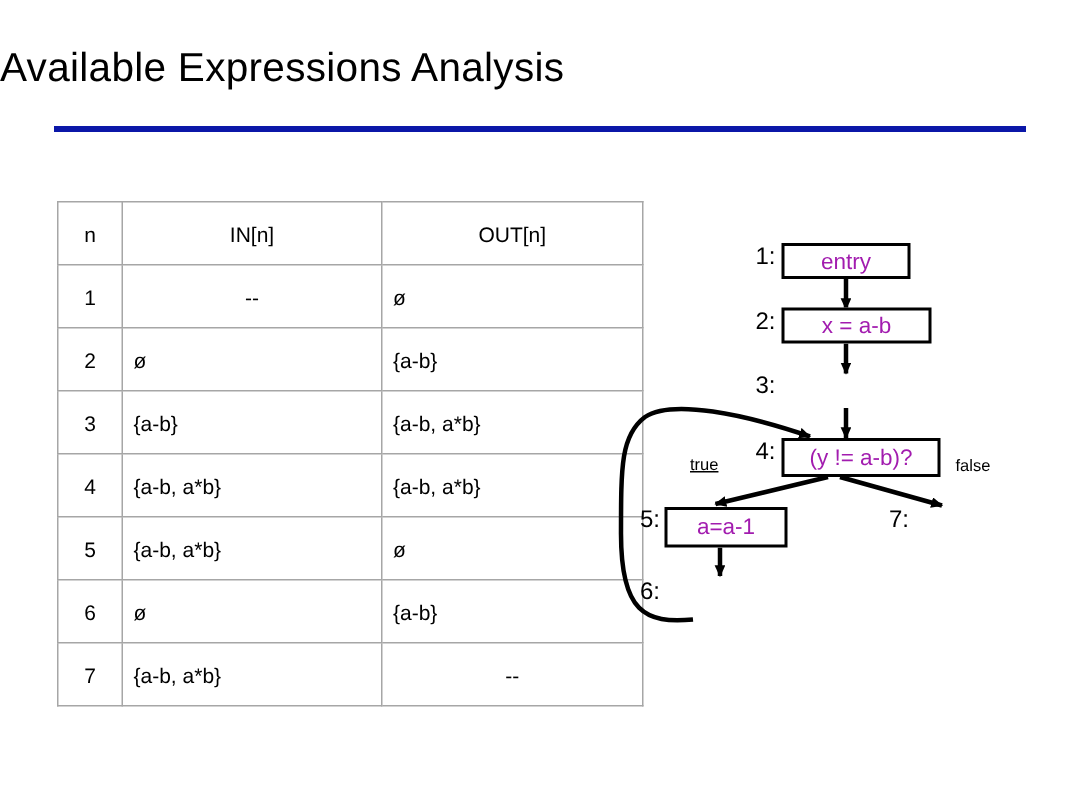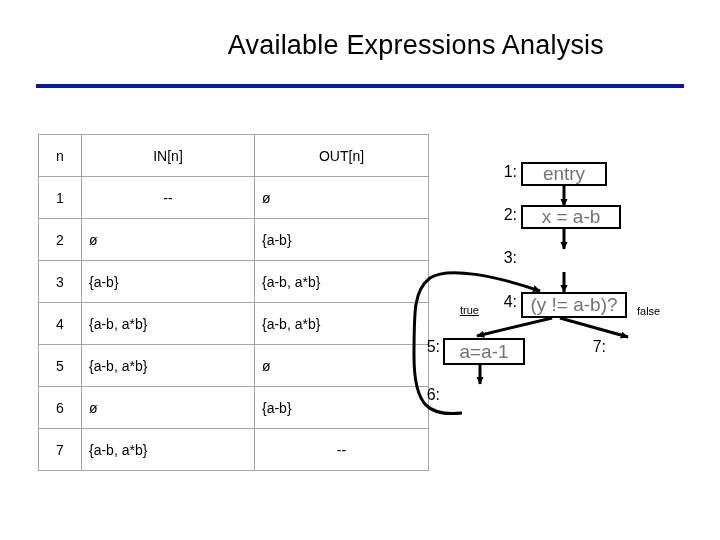--- a/index.html
+++ b/index.html
@@ -14,21 +14,21 @@
     overflow: hidden;
     position: relative;
   }
 
   
   #slide-title {
     position: absolute;
     left: 0;
     top: 28px;
     width: 604px;
-    text-align: right;
+    text-align: left;
     font-size: 27px;
     font-weight: 400;
     color: #000000;
     letter-spacing: 0.2px;
     line-height: 34px;
   }
   #title-rule {
     position: absolute;
     left: 36px;
     top: 84px;
@@ -77,22 +77,22 @@
     left: 0;
     top: 0;
   }
   .node-box {
     position: absolute;
     border: 2px solid #000000;
     background: #ffffff;
     display: flex;
     align-items: center;
     justify-content: center;
-    font-size: 19px;
-    color: #737373;
+    font-size: 15px;
+    color: #a21caf;
     box-sizing: border-box;
     z-index: 2;
   }
   .node-num {
     position: absolute;
     font-size: 16px;
     color: #000000;
     text-align: right;
     z-index: 2;
   }

